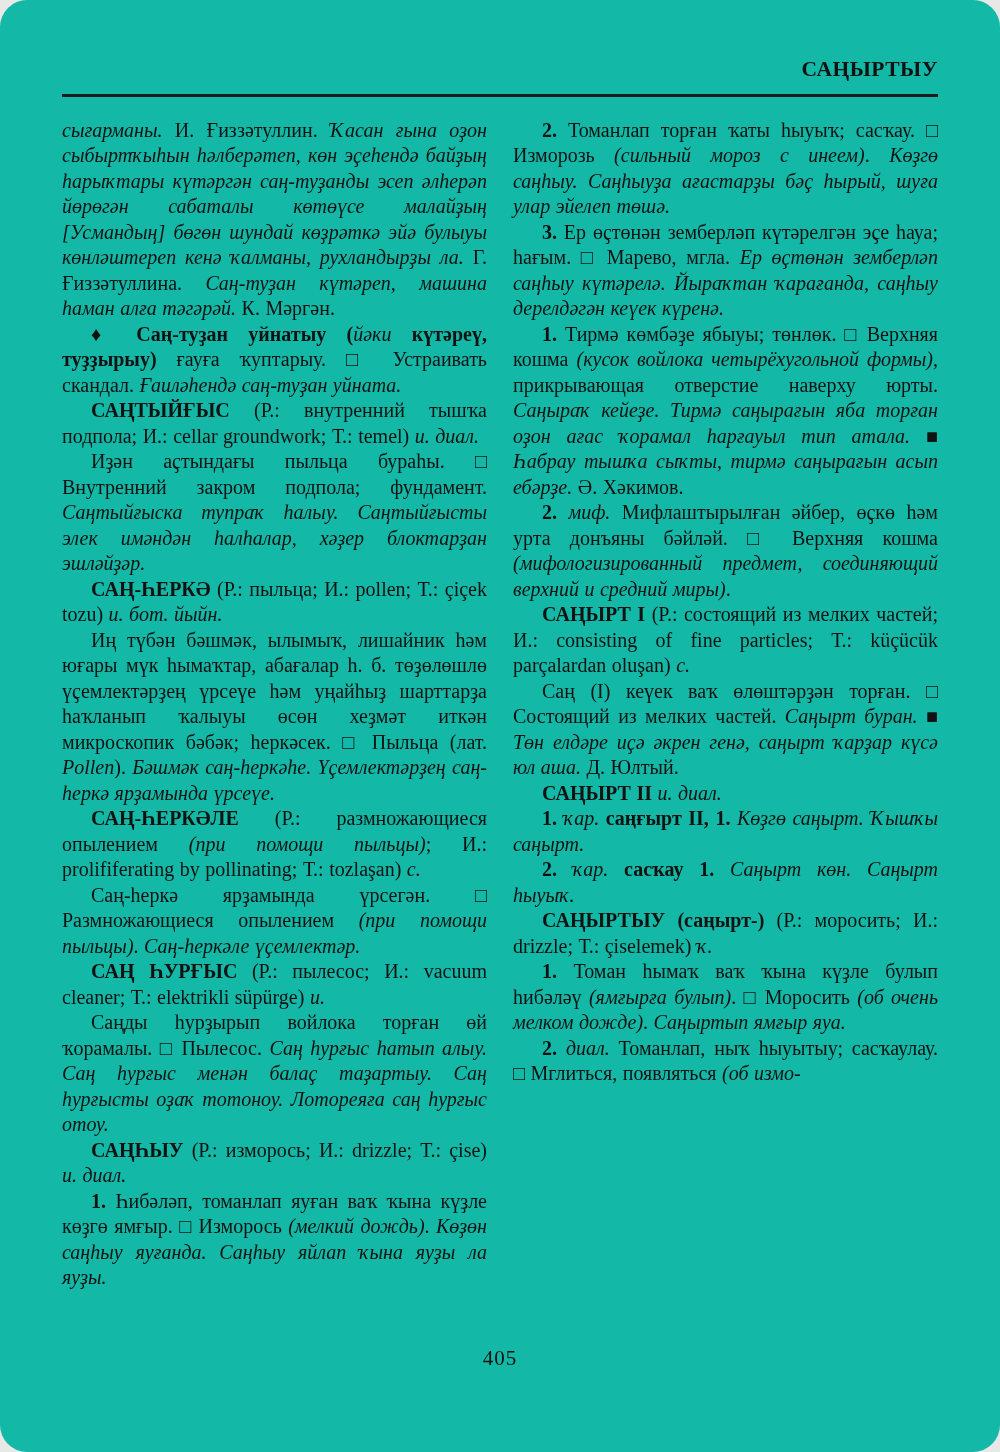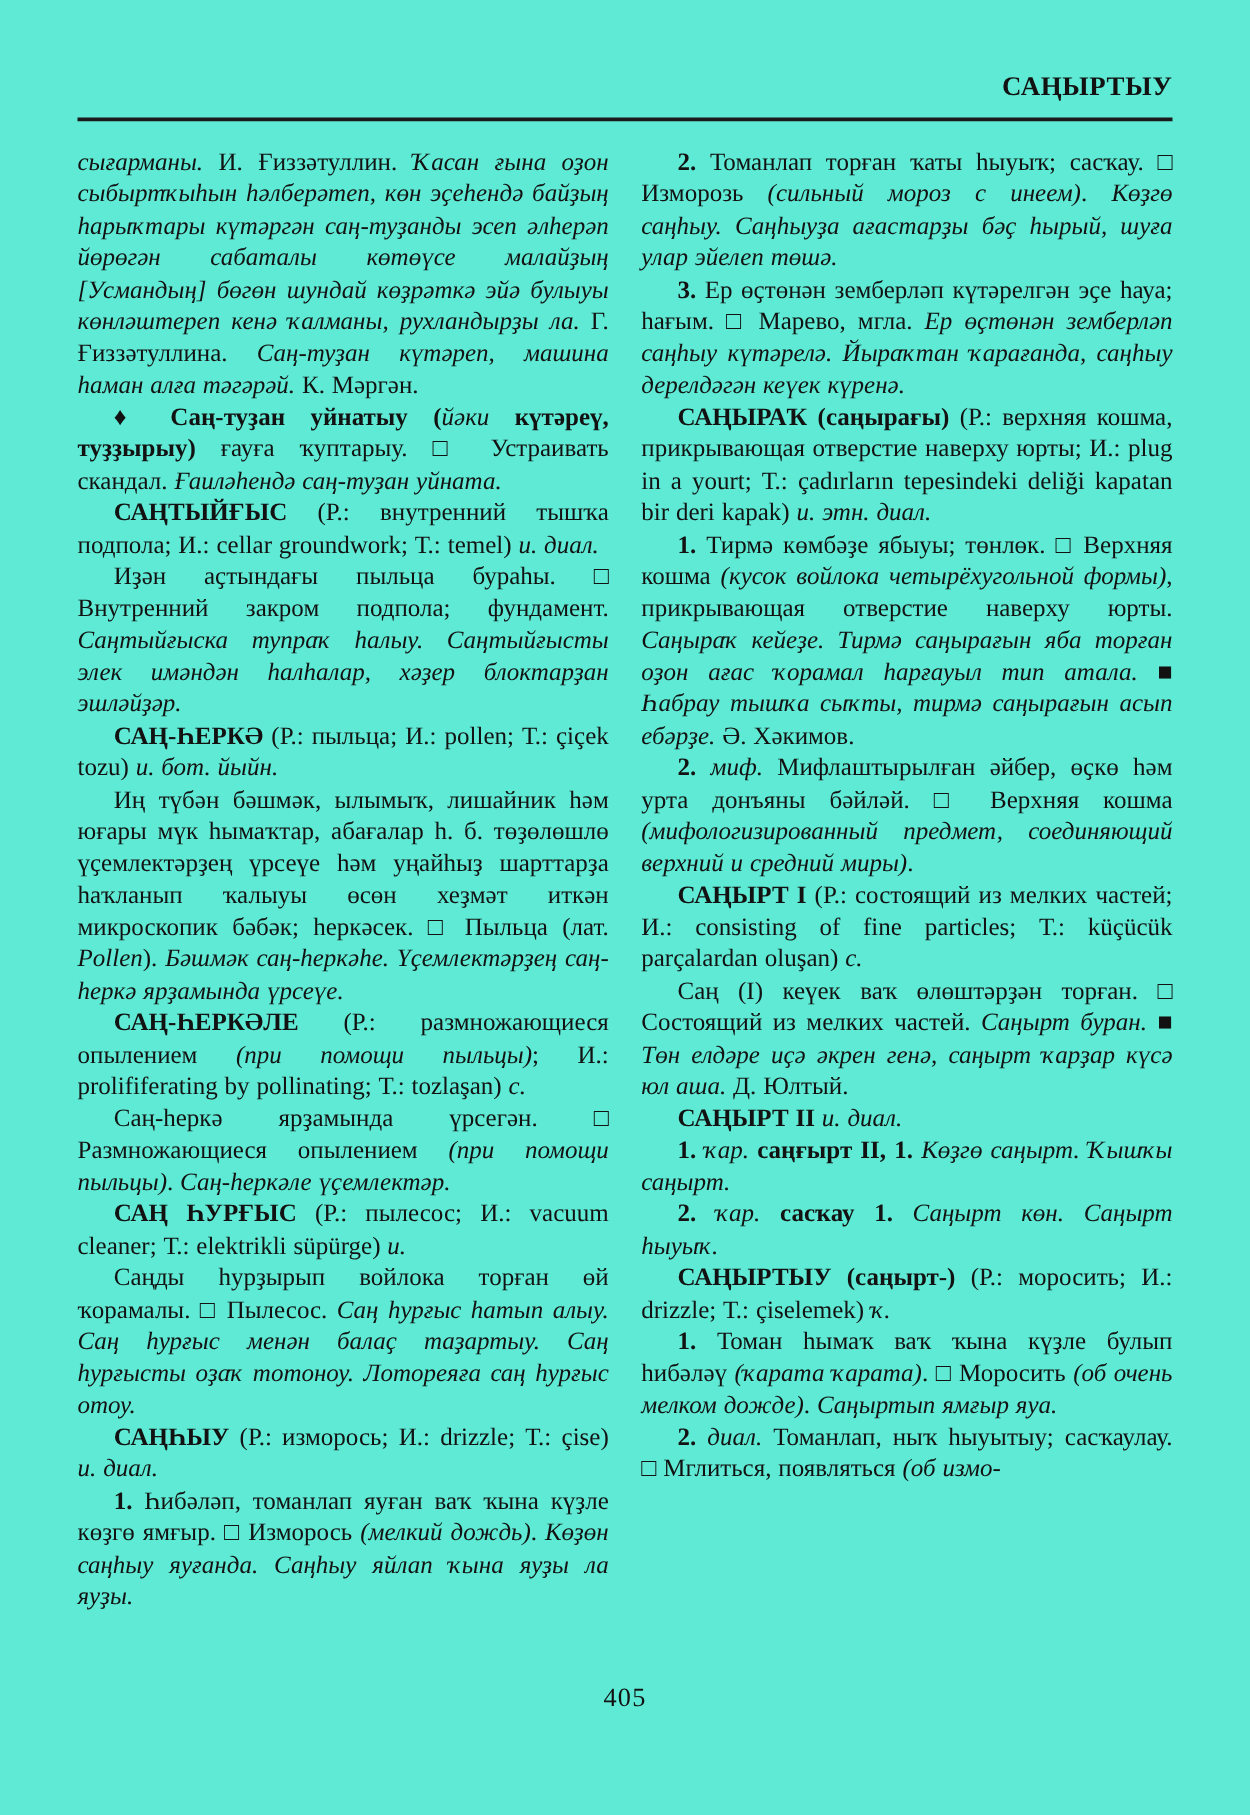--- a/index.html
+++ b/index.html
@@ -5,25 +5,26 @@
   html, body {
     margin: 0;
     padding: 0;
     background: #e8e8e6;
   }
   .page {
     position: relative;
     width: 1000px;
     height: 1452px;
     margin: 0 auto;
-    background: #5eead4;
+    background: #14b8a6;
     color: #121212;
     font-family: "Liberation Serif", "DejaVu Serif", serif;
     overflow: hidden;
     box-sizing: border-box;
+    border-radius: 27px;
   }
   .page-inner {
     padding: 56px 62px 0 62px;
   }
   .header-row {
     height: 27px;
     text-align: right;
   }
   .running-title {
     font-weight: bold;
@@ -89,30 +90,29 @@
           <p class=""><span class="seg-b">САҢ-ҺЕРКӘЛЕ</span><span class="seg-r"> (Р.: размножающиеся опылением </span><span class="seg-i">(при помощи пыльцы)</span><span class="seg-r">; И.: prolififerating by pollinating; Т.: tozlaşan) </span><span class="seg-i">с.</span></p>
           <p class=""><span class="seg-r">Саң-һеркә ярҙамында үрсегән. □ Размножающиеся опылением </span><span class="seg-i">(при помощи пыльцы)</span><span class="seg-r">. </span><span class="seg-i">Саң-һеркәле үҫемлектәр.</span></p>
           <p class=""><span class="seg-b">САҢ ҺУРҒЫС</span><span class="seg-r"> (Р.: пылесос; И.: vacuum cleaner; Т.: elektrikli süpürge) </span><span class="seg-i">и.</span></p>
           <p class=""><span class="seg-r">Саңды һурҙырып войлока торған өй ҡорамалы. □ Пылесос. </span><span class="seg-i">Саң һурғыс һатып алыу. Саң һурғыс менән балаҫ таҙартыу. Саң һурғысты оҙаҡ тотоноу. Лотореяға саң һурғыс отоу.</span></p>
           <p class=""><span class="seg-b">САҢҺЫУ</span><span class="seg-r"> (Р.: изморось; И.: drizzle; Т.: çise) </span><span class="seg-i">и. диал.</span></p>
           <p class=""><span class="seg-b">1. </span><span class="seg-r">Һибәләп, томанлап яуған ваҡ ҡына күҙле көҙгө ямғыр. □ Изморось </span><span class="seg-i">(мелкий дождь)</span><span class="seg-r">. </span><span class="seg-i">Көҙөн саңһыу яуғанда. Саңһыу яйлап ҡына яуҙы ла яуҙы.</span></p>
         </div>
       <div class="col">
           <p class=""><span class="seg-b">2. </span><span class="seg-r">Томанлап торған ҡаты һыуыҡ; сасҡау. □ Изморозь </span><span class="seg-i">(сильный мороз с инеем)</span><span class="seg-r">. </span><span class="seg-i">Көҙгө саңһыу. Саңһыуҙа ағастарҙы бәҫ һырый, шуға улар эйелеп төшә.</span></p>
           <p class=""><span class="seg-b">3. </span><span class="seg-r">Ер өҫтөнән земберләп күтәрелгән эҫе һауа; һағым. □ Марево, мгла. </span><span class="seg-i">Ер өҫтөнән земберләп саңһыу күтәрелә. Йыраҡтан ҡарағанда, саңһыу дерелдәгән кеүек күренә.</span></p>
-          <p class=""><span class="seg-b">САҢЫРАҠ (саңырағы)</span><span class="seg-r"> (Р.: верхняя кошма, прикрывающая отверстие наверху юрты; И.: plug in a yourt; Т.: çadırların tepesindeki deliği kapatan bir deri kapak) </span><span class="seg-i">и. этн. диал.</span></p>
           <p class=""><span class="seg-b">1. </span><span class="seg-r">Тирмә көмбәҙе ябыуы; төнлөк. □ Верхняя кошма </span><span class="seg-i">(кусок войлока четырёхугольной формы)</span><span class="seg-r">, прикрывающая отверстие наверху юрты. </span><span class="seg-i">Саңыраҡ кейеҙе. Тирмә саңырағын яба торған оҙон ағас ҡорамал һарғауыл тип атала.</span><span class="seg-r"> ■ </span><span class="seg-i">Һабрау тышҡа сыҡты, тирмә саңырағын асып ебәрҙе.</span><span class="seg-r"> Ә. Хәкимов.</span></p>
           <p class=""><span class="seg-b">2. </span><span class="seg-i">миф.</span><span class="seg-r"> Мифлаштырылған әйбер, өҫкө һәм урта донъяны бәйләй. □ Верхняя кошма </span><span class="seg-i">(мифологизированный предмет, соединяющий верхний и средний миры)</span><span class="seg-r">.</span></p>
           <p class=""><span class="seg-b">САҢЫРТ I</span><span class="seg-r"> (Р.: состоящий из мелких частей; И.: consisting of fine particles; Т.: küçücük parçalardan oluşan) </span><span class="seg-i">с.</span></p>
           <p class=""><span class="seg-r">Саң (I) кеүек ваҡ өлөштәрҙән торған. □ Состоящий из мелких частей. </span><span class="seg-i">Саңырт буран.</span><span class="seg-r"> ■ </span><span class="seg-i">Төн елдәре иҫә әкрен генә, саңырт ҡарҙар күсә юл аша.</span><span class="seg-r"> Д. Юлтый.</span></p>
           <p class=""><span class="seg-b">САҢЫРТ II</span><span class="seg-r"> </span><span class="seg-i">и. диал.</span></p>
           <p class=""><span class="seg-b">1. </span><span class="seg-i">ҡар.</span><span class="seg-r"> </span><span class="seg-b">саңғырт II, 1.</span><span class="seg-r"> </span><span class="seg-i">Көҙгө саңырт. Ҡышҡы саңырт.</span></p>
           <p class=""><span class="seg-b">2. </span><span class="seg-i">ҡар.</span><span class="seg-r"> </span><span class="seg-b">сасҡау 1.</span><span class="seg-r"> </span><span class="seg-i">Саңырт көн. Саңырт һыуыҡ.</span></p>
           <p class=""><span class="seg-b">САҢЫРТЫУ (саңырт-)</span><span class="seg-r"> (Р.: моросить; И.: drizzle; Т.: çiselemek) </span><span class="seg-i">ҡ.</span></p>
-          <p class=""><span class="seg-b">1. </span><span class="seg-r">Томан һымаҡ ваҡ ҡына күҙле булып һибәләү </span><span class="seg-i">(ҡарата ҡарата)</span><span class="seg-r">. □ Моросить </span><span class="seg-i">(об очень мелком дожде)</span><span class="seg-r">. </span><span class="seg-i">Саңыртып ямғыр яуа.</span></p>
+          <p class=""><span class="seg-b">1. </span><span class="seg-r">Томан һымаҡ ваҡ ҡына күҙле булып һибәләү </span><span class="seg-i">(ямғырға булып)</span><span class="seg-r">. □ Моросить </span><span class="seg-i">(об очень мелком дожде)</span><span class="seg-r">. </span><span class="seg-i">Саңыртып ямғыр яуа.</span></p>
           <p class=""><span class="seg-b">2. </span><span class="seg-i">диал.</span><span class="seg-r"> Томанлап, ныҡ һыуытыу; сасҡаулау. □ Мглиться, появляться </span><span class="seg-i">(об измо-</span></p>
         </div>
     </div>
   </div>
   <div class="footer">
     <span>405</span>
   </div>
 </div>
 
 </body></html>

